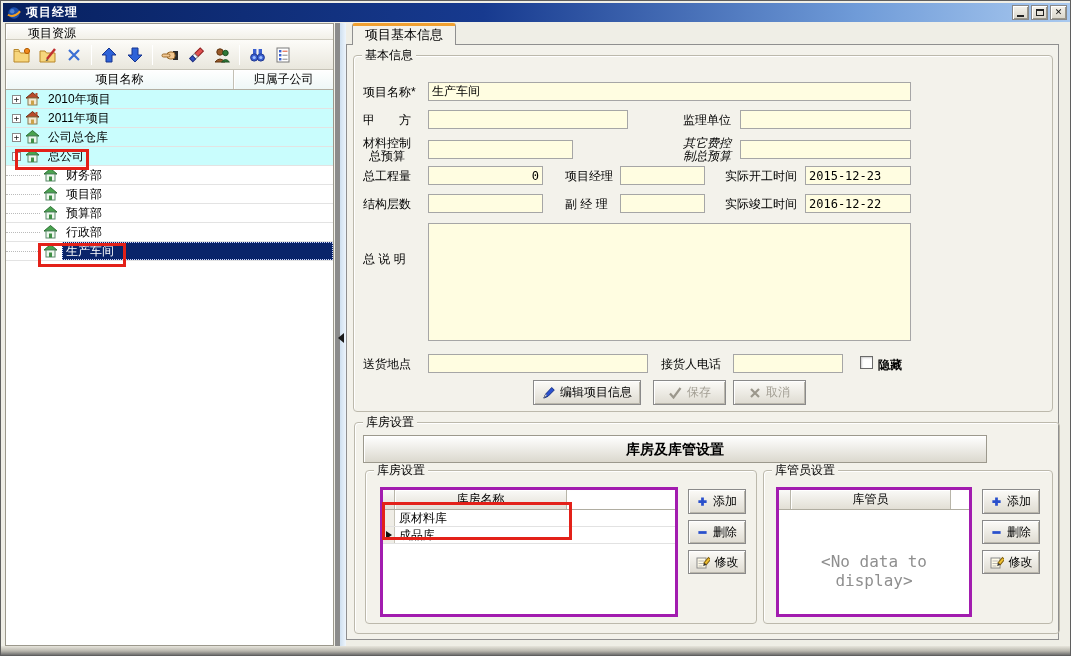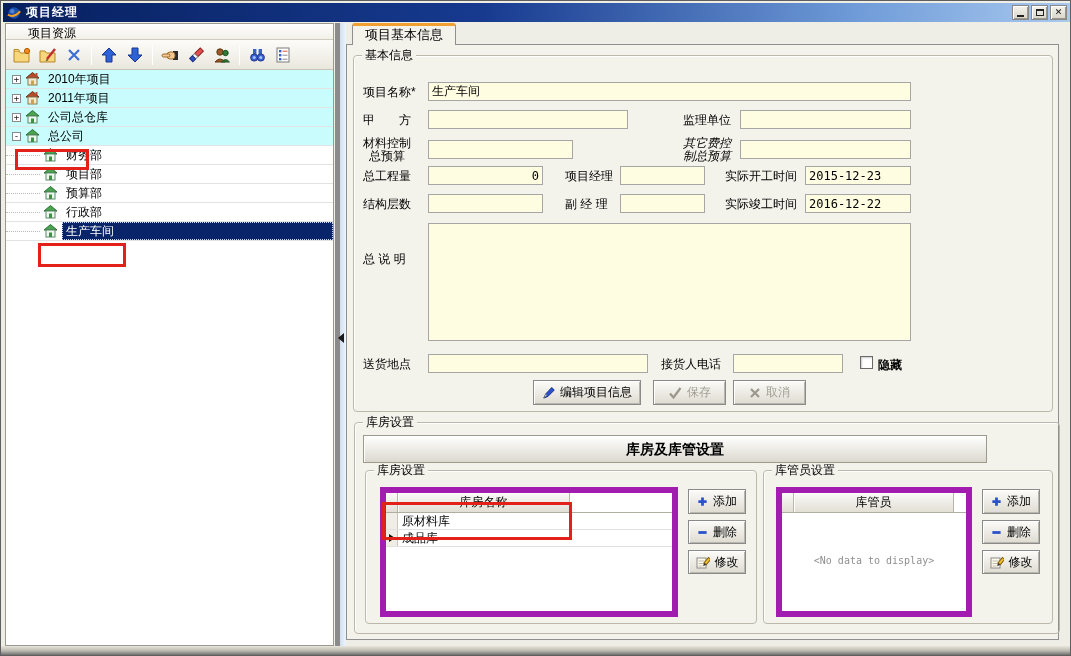--- a/index.html
+++ b/index.html
@@ -55,31 +55,31 @@
   .tinput.date{font-family:"DejaVu Sans Mono",monospace;font-size:12px;}
   textarea.tinput{resize:none;}
   .btn{position:absolute;display:flex;align-items:center;justify-content:center;gap:5px;
     background:linear-gradient(#fcfbf8,#dedbD1);border:1px solid #8a8a8a;
     box-shadow:inset 1px 1px 0 #fff, inset -1px -1px 0 #b9b6ab;font-size:12px;color:#000;cursor:default;}
   .btn.disabled{color:#a39f94;}
   .checkbox{position:absolute;width:13px;height:13px;background:#fff;border:1px solid #6a6a6a;box-shadow:inset 1px 1px 2px #ccc;}
   .cb-label{position:absolute;font-size:12px;font-weight:bold;color:#000;}
   .banner{position:absolute;background:linear-gradient(#ffffff,#dbd8ce);border:1px solid #9c998d;
     box-shadow:inset 1px 1px 0 #fff;text-align:center;font-size:14px;font-weight:bold;color:#000;}
-  .grid{position:absolute;background:#fff;border:6px solid #a21caf;}
+  .grid{position:absolute;background:#fff;border:3px solid #a21caf;}
   .grid-header{display:flex;height:20px;border-bottom:1px solid #b0ada1;}
   .gh-ind{width:12px;background:linear-gradient(#fafaf8,#e2dfd5);border-right:1px solid #b8b5a9;}
   .gh-cell{background:linear-gradient(#fafaf8,#e2dfd5);border-right:1px solid #b8b5a9;font-size:12px;
     line-height:19px;text-align:center;color:#000;box-shadow:inset 1px 1px 0 #fff;}
   .grow{display:flex;height:17px;border-bottom:1px solid #e2e2e2;font-size:12px;}
   .gr-ind{width:12px;background:#efede6;border-right:1px solid #c8c5b9;display:flex;align-items:center;justify-content:center;}
   .row-marker{width:0;height:0;border-top:4px solid transparent;border-bottom:4px solid transparent;border-left:6px solid #111;}
   .gr-cell{padding:0 4px;line-height:16px;color:#000;}
   .empty-text{position:absolute;width:100%;text-align:center;color:#8f8f8f;
-    font-family:"DejaVu Sans Mono",monospace;font-size:10px;}
+    font-family:"DejaVu Sans Mono",monospace;font-size:16px;}
   .annotation{position:absolute;border:3px solid #e32119;z-index:9;pointer-events:none;}
   .bottom-frame{position:absolute;left:0;right:0;bottom:0;height:9px;background:linear-gradient(#e7e5dc,#b9b7ae 55%,#6f6f6f);}
   svg{display:block;}
 </style>
 </head>
 <body>
 
 <div class="window">
 
   <div class="titlebar">
@@ -178,20 +178,24 @@
             <rect x="4" y="3" width="2.4" height="2.4" fill="#3a5fd0"></rect>
             <rect x="7.5" y="3.7" width="5" height="1" fill="#e05030"></rect>
             <rect x="4" y="7" width="2.4" height="2.4" fill="#3a5fd0"></rect>
             <rect x="7.5" y="7.7" width="5" height="1" fill="#8a8a8a"></rect>
             <rect x="4" y="11" width="2.4" height="2.4" fill="#3a5fd0"></rect>
             <rect x="7.5" y="11.7" width="5" height="1" fill="#8a8a8a"></rect>
           </svg>
       </span>
     </div>
 
+    <div class="lp-header">
+      <div class="hcell" style="width:228px;">项目名称</div>
+      <div class="hcell" style="flex:1;border-right:none;">归属子公司</div>
+    </div>
 
     <div class="tree">
       <div class="trow hl">
         <span class="expand">+</span>
         <span class="hicon">
             <svg width="15" height="14" viewBox="0 0 15 14">
               <polygon points="7.5,0.5 14,6 1,6" fill="#b84a2a" stroke="#6e2a12"></polygon>
               <rect x="10.5" y="1" width="2" height="3" fill="#b84a2a"></rect>
               <rect x="3" y="6" width="9" height="7" fill="#f4e9d2" stroke="#8a7a50"></rect>
               <rect x="6" y="8.5" width="3" height="4.5" fill="#caa24a"></rect>

